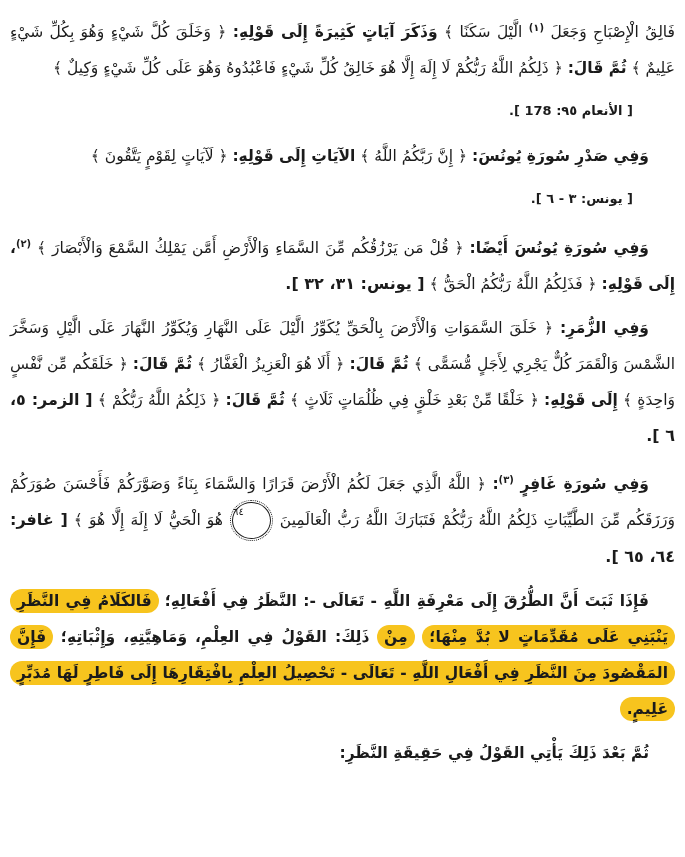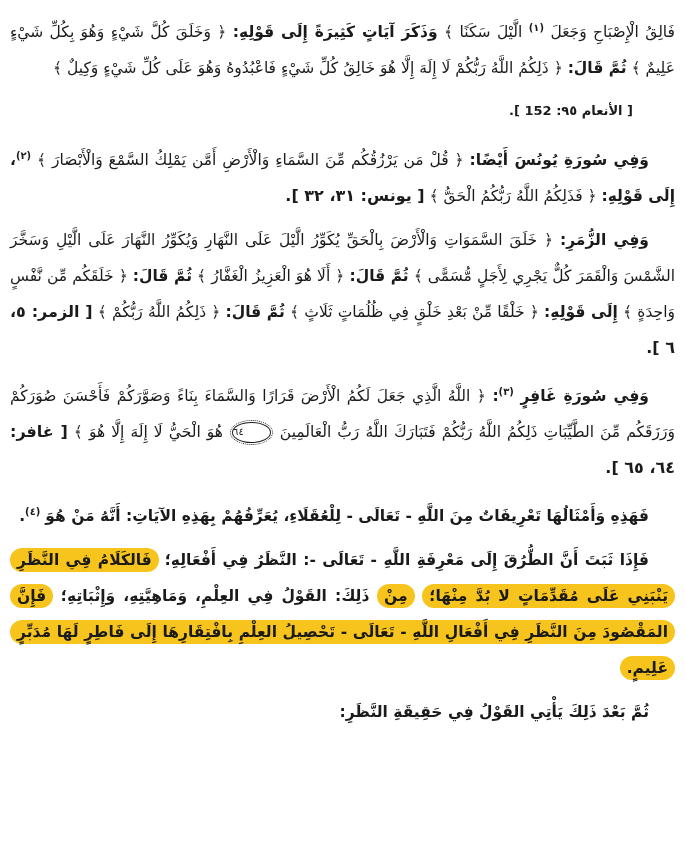--- a/index.html
+++ b/index.html
@@ -52,40 +52,41 @@
     font-weight: 700;
     padding: 3px 7px;
     border-radius: 12px;
     -webkit-box-decoration-break: clone;
     box-decoration-break: clone;
   }
   .ayah-num {
     display: inline-block;
     box-sizing: border-box;
     min-width: 21px;
-    height: 21px;
+    height: 37px;
     line-height: 18px;
     border: 1px solid #1b1b1b;
     outline: 1px dotted #1b1b1b;
     outline-offset: 1px;
     border-radius: 50%;
     font-size: 10px;
     font-weight: 400;
     text-align: center;
     vertical-align: middle;
     margin: 0 3px;
   }
 </style>
 </head>
 <body>
 
 <div class="page">
   <div id="content-host">
       <p class="para"><span class="seg-quran">فَالِقُ الْإِصْبَاحِ وَجَعَلَ</span> <span class="seg-footnote">(١)</span> <span class="seg-quran">الَّيْلَ سَكَنًا ﴾</span> <span class="seg-text">وَذَكَرَ آيَاتٍ كَثِيرَةً إِلَى قَوْلِهِ:</span> <span class="seg-quran">﴿ وَخَلَقَ كُلَّ شَيْءٍ وَهُوَ بِكُلِّ شَيْءٍ عَلِيمٌ ﴾</span> <span class="seg-text">ثُمَّ قَالَ:</span> <span class="seg-quran">﴿ ذَلِكُمُ اللَّهُ رَبُّكُمْ لَا إِلَهَ إِلَّا هُوَ خَالِقُ كُلِّ شَيْءٍ فَاعْبُدُوهُ وَهُوَ عَلَى كُلِّ شَيْءٍ وَكِيلٌ ﴾</span></p>
-      <div class="citation-line">[ الأنعام ٩٥: 152 ].</div>
+      <div class="citation-line">[ الأنعام ٩٥: 178 ].</div>
+      <p class="para indent"><span class="seg-text">وَفِي صَدْرِ سُورَةِ يُونُسَ:</span> <span class="seg-quran">﴿ إِنَّ رَبَّكُمُ اللَّهُ ﴾</span> <span class="seg-text">الآيَاتِ إِلَى قَوْلِهِ:</span> <span class="seg-quran">﴿ لَآيَاتٍ لِقَوْمٍ يَتَّقُونَ ﴾</span></p>
+      <div class="citation-line">[ يونس: ٣ - ٦ ].</div>
       <p class="para indent"><span class="seg-text">وَفِي سُورَةِ يُونُسَ أَيْضًا:</span> <span class="seg-quran">﴿ قُلْ مَن يَرْزُقُكُم مِّنَ السَّمَاءِ وَالْأَرْضِ أَمَّن يَمْلِكُ السَّمْعَ وَالْأَبْصَارَ ﴾</span> <span class="seg-footnote">(٢)</span><span class="seg-text">، إِلَى قَوْلِهِ:</span> <span class="seg-quran">﴿ فَذَلِكُمُ اللَّهُ رَبُّكُمُ الْحَقُّ ﴾</span> <span class="seg-citation">[ يونس: ٣١، ٣٢ ].</span></p>
       <p class="para indent"><span class="seg-text">وَفِي الزُّمَرِ:</span> <span class="seg-quran">﴿ خَلَقَ السَّمَوَاتِ وَالْأَرْضَ بِالْحَقِّ يُكَوِّرُ الَّيْلَ عَلَى النَّهَارِ وَيُكَوِّرُ النَّهَارَ عَلَى الَّيْلِ وَسَخَّرَ الشَّمْسَ وَالْقَمَرَ كُلٌّ يَجْرِي لِأَجَلٍ مُّسَمًّى ﴾</span> <span class="seg-text">ثُمَّ قَالَ:</span> <span class="seg-quran">﴿ أَلَا هُوَ الْعَزِيزُ الْغَفَّارُ ﴾</span> <span class="seg-text">ثُمَّ قَالَ:</span> <span class="seg-quran">﴿ خَلَقَكُم مِّن نَّفْسٍ وَاحِدَةٍ ﴾</span> <span class="seg-text">إِلَى قَوْلِهِ:</span> <span class="seg-quran">﴿ خَلْقًا مِّنْ بَعْدِ خَلْقٍ فِي ظُلُمَاتٍ ثَلَاثٍ ﴾</span> <span class="seg-text">ثُمَّ قَالَ:</span> <span class="seg-quran">﴿ ذَلِكُمُ اللَّهُ رَبُّكُمْ ﴾</span> <span class="seg-citation">[ الزمر: ٥، ٦ ].</span></p>
       <p class="para indent"><span class="seg-text">وَفِي سُورَةِ غَافِرٍ</span> <span class="seg-footnote">(٣)</span><span class="seg-text">:</span> <span class="seg-quran">﴿ اللَّهُ الَّذِي جَعَلَ لَكُمُ الْأَرْضَ قَرَارًا وَالسَّمَاءَ بِنَاءً وَصَوَّرَكُمْ فَأَحْسَنَ صُوَرَكُمْ وَرَزَقَكُم مِّنَ الطَّيِّبَاتِ ذَلِكُمُ اللَّهُ رَبُّكُمْ فَتَبَارَكَ اللَّهُ رَبُّ الْعَالَمِينَ</span> <span class="seg-ayah_num ayah-num">٦٤</span> <span class="seg-quran">هُوَ الْحَيُّ لَا إِلَهَ إِلَّا هُوَ ﴾</span> <span class="seg-citation">[ غافر: ٦٤، ٦٥ ].</span></p>
-      <p class="para indent"><span class="seg-text">فَهَذِهِ وَأَمْثَالُهَا تَعْرِيفَاتٌ مِنَ اللَّهِ - تَعَالَى - لِلْعُقَلَاءِ، يُعَرِّفُهُمْ بِهَذِهِ الآيَاتِ: أَنَّهُ مَنْ هُوَ</span> <span class="seg-footnote">(٤)</span><span class="seg-text">.</span></p>
       <p class="para indent"><span class="seg-text">فَإِذَا ثَبَتَ أَنَّ الطُّرُقَ إِلَى مَعْرِفَةِ اللَّهِ - تَعَالَى -: النَّظَرُ فِي أَفْعَالِهِ؛</span> <span class="seg-highlight">فَالكَلَامُ فِي النَّظَرِ يَنْبَنِي عَلَى مُقَدِّمَاتٍ لا بُدَّ مِنْهَا؛</span> <span class="seg-highlight">مِنْ</span> <span class="seg-text">ذَلِكَ: القَوْلُ فِي العِلْمِ، وَمَاهِيَّتِهِ، وَإِثْبَاتِهِ؛</span> <span class="seg-highlight">فَإِنَّ المَقْصُودَ مِنَ النَّظَرِ فِي أَفْعَالِ اللَّهِ - تَعَالَى - تَحْصِيلُ العِلْمِ بِافْتِقَارِهَا إِلَى فَاطِرٍ لَهَا مُدَبِّرٍ عَلِيمٍ.</span></p>
       <p class="para indent"><span class="seg-text">ثُمَّ بَعْدَ ذَلِكَ يَأْتِي القَوْلُ فِي حَقِيقَةِ النَّظَرِ:</span></p>
     </div>
 </div>
 
 </body></html>

